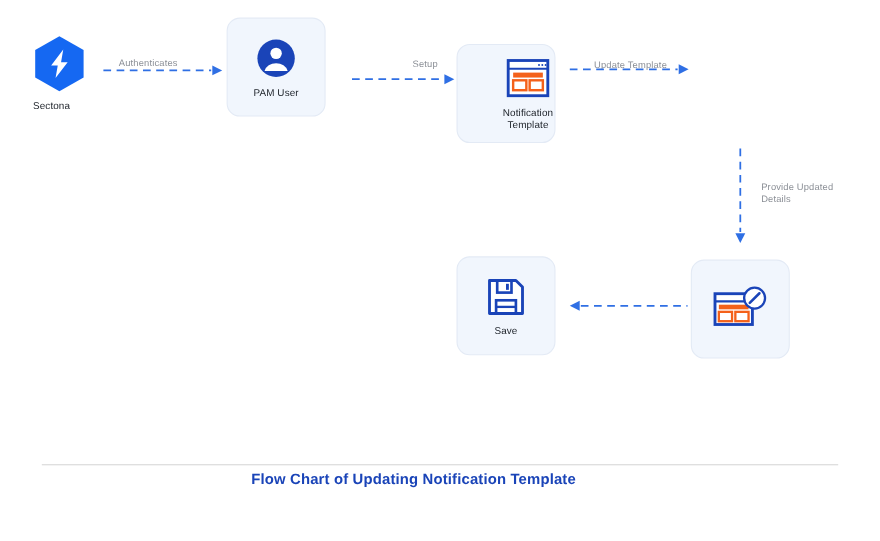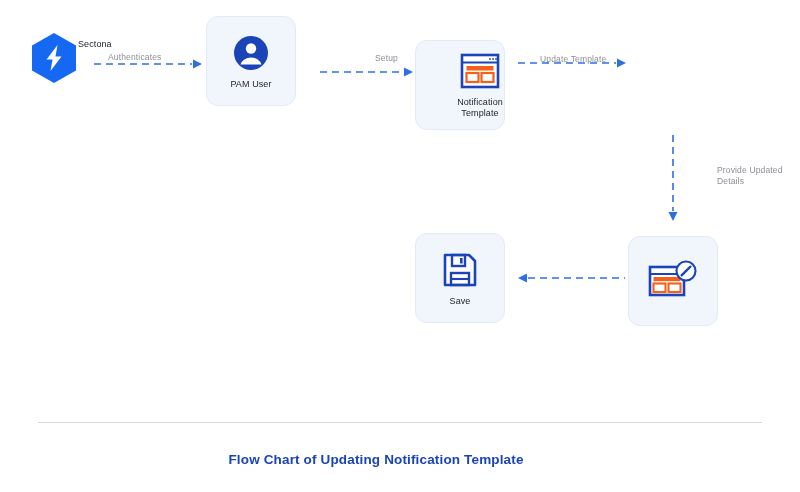--- a/index.html
+++ b/index.html
@@ -59,21 +59,21 @@
     letter-spacing: 0.1px;
   }
 
   
   .logo-node {
     position: absolute;
     left: 30px;
     top: 32px;
     width: 48px;
     display: flex;
-    flex-direction: row;
+    flex-direction: column;
   }
   .logo-label {
     margin-top: 7px;
     font-size: 9px;
     color: #22272e;
     letter-spacing: 0.1px;
     white-space: nowrap;
   }
 
   
@@ -91,21 +91,21 @@
     position: absolute;
     left: 38px;
     top: 422px;
     width: 724px;
     height: 1px;
     background: #d8d8d8;
   }
   .chart-title {
     position: absolute;
     left: 0;
-    top: 452px;
+    top: 428px;
     width: 752px;
     text-align: center;
     font-size: 13.5px;
     font-weight: bold;
     color: #1a44b8;
     letter-spacing: 0.15px;
   }
 
   svg { display: block; overflow: visible; }
 </style>
@@ -176,21 +176,21 @@
     </svg>
   </div>
 
 
   <div style="position:absolute; left:667px; top:135px;">
     <svg width="12" height="88" viewBox="0 0 12 88">
       <line x1="6" y1="0" x2="6" y2="76" stroke="#2f6fe4" stroke-width="1.6" stroke-dasharray="7,5"></line>
       <polygon points="1.5,77 10.5,77 6,86" fill="#2f6fe4"></polygon>
     </svg>
   </div>
-  <div class="conn-label" style="left:692px; top:165px;margin-left:25px;">Provide Updated
+  <div class="conn-label" style="left:692px; top:165px;">Provide Updated
 Details</div>
 
   <div class="card" style="left:628px; top:236px;">
     <div class="icon-wrap">
       <svg width="52" height="42" viewBox="0 0 52 42">
         <rect x="3" y="7" width="34" height="28" fill="#ffffff" stroke="#1a44b8" stroke-width="2.6"></rect>
         <line x1="3" y1="14" x2="37" y2="14" stroke="#1a44b8" stroke-width="1.9"></line>
         <circle cx="29.5" cy="10.6" r="0.85" fill="#1a44b8"></circle>
         <circle cx="32.2" cy="10.6" r="0.85" fill="#1a44b8"></circle>
         <circle cx="34.9" cy="10.6" r="0.85" fill="#1a44b8"></circle>

